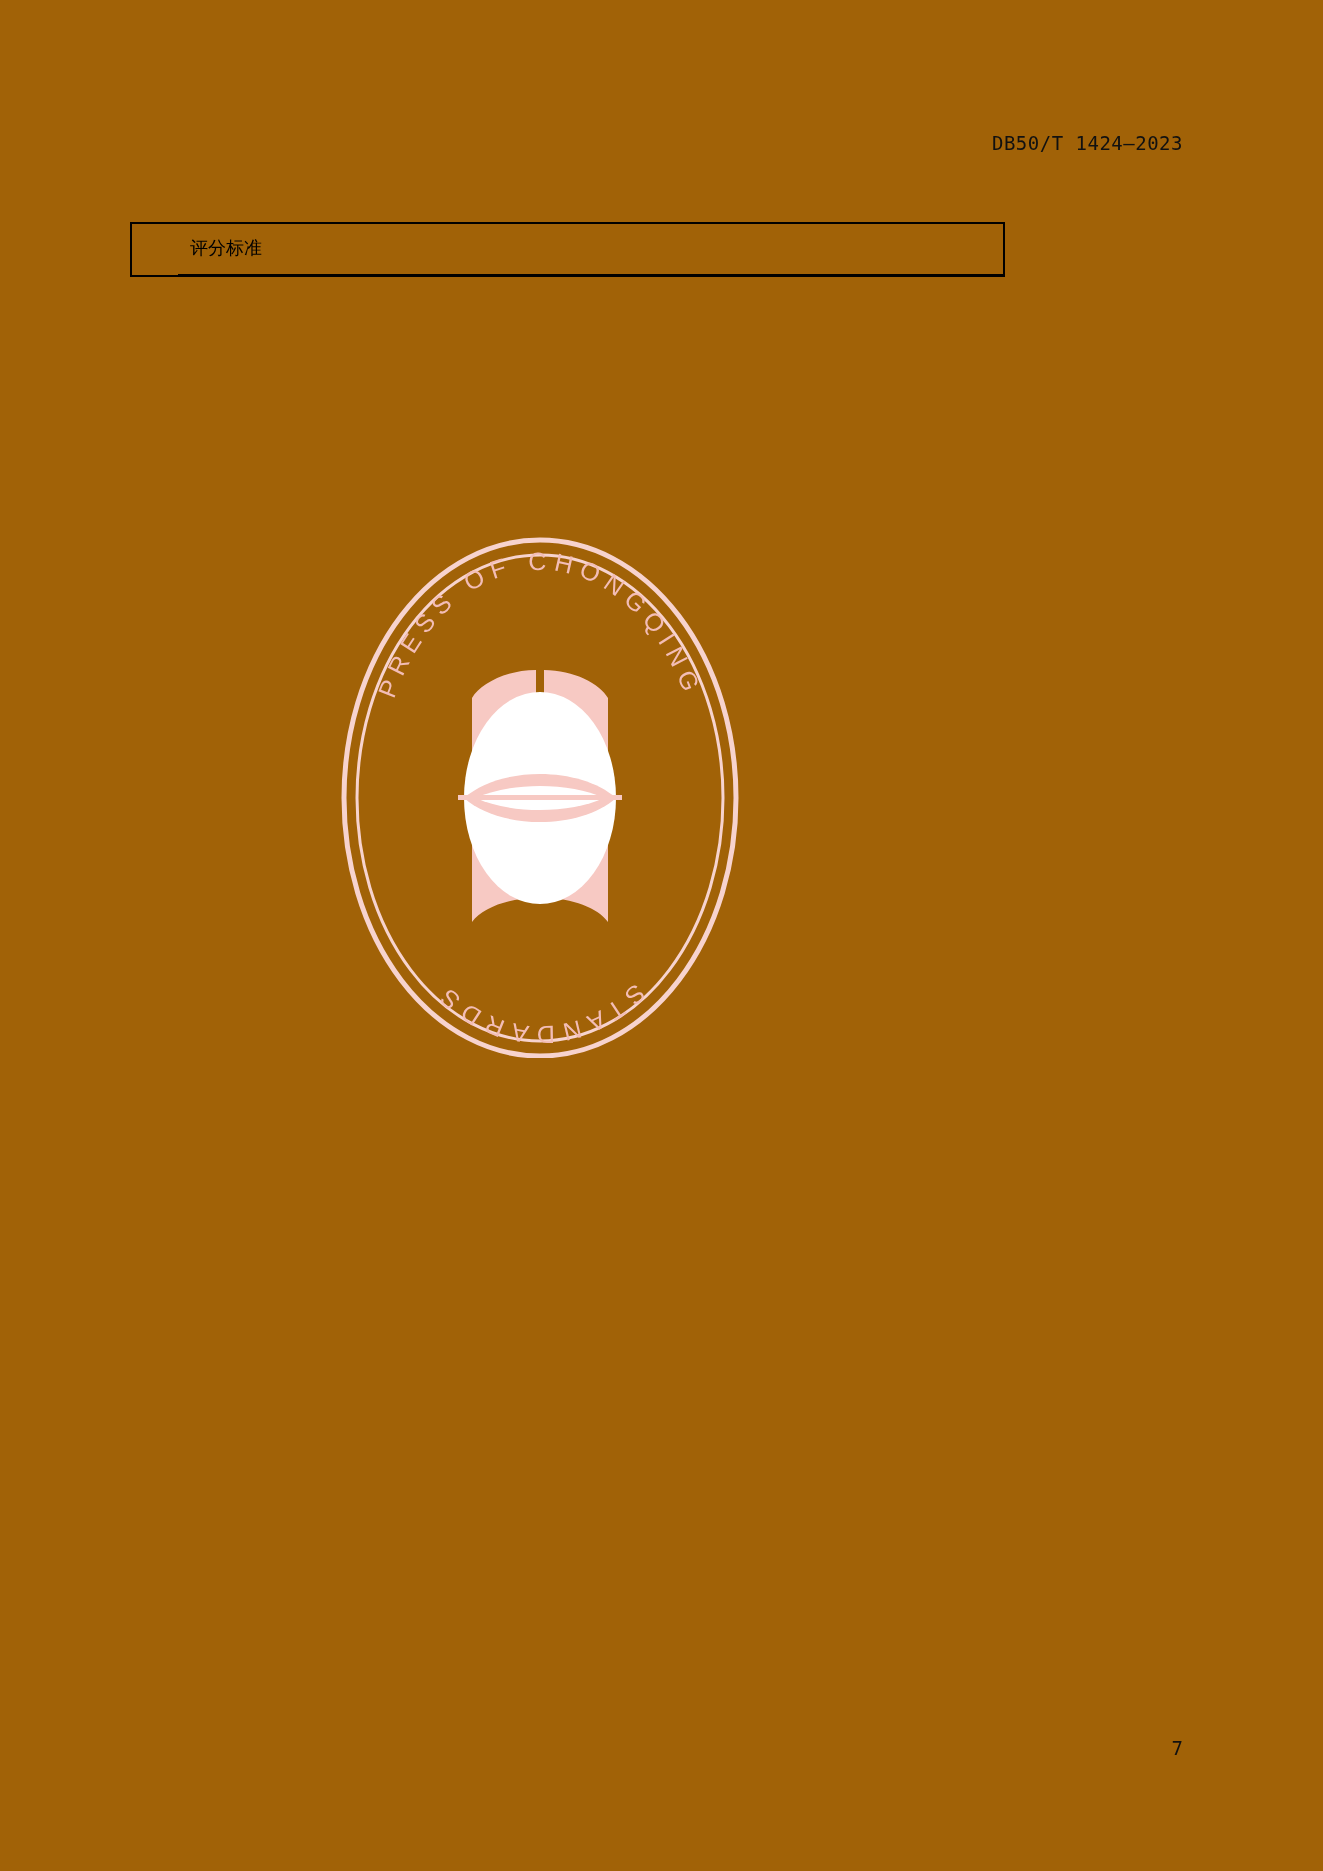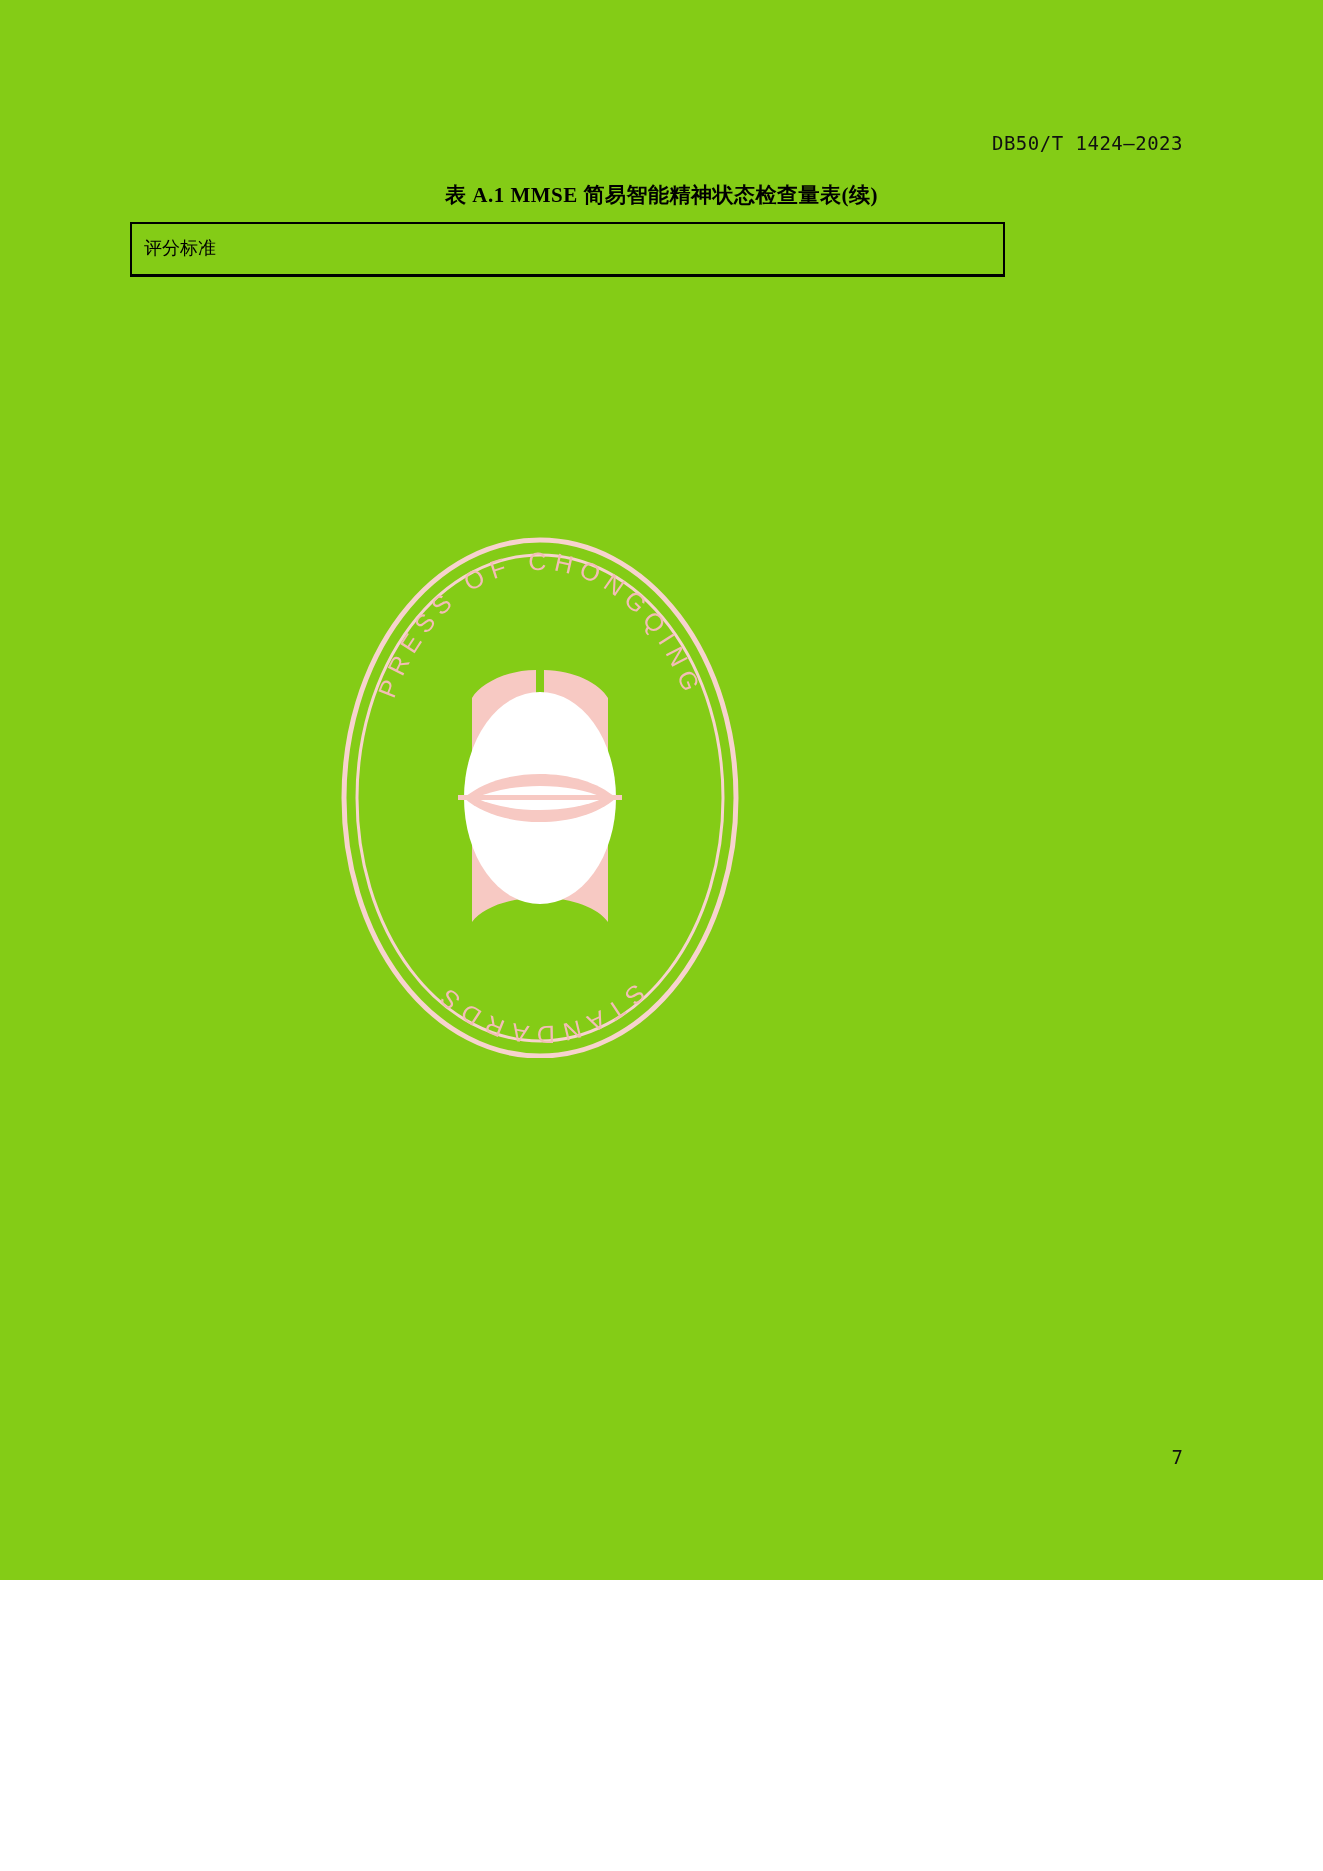--- a/index.html
+++ b/index.html
@@ -3,23 +3,23 @@
 <meta charset="utf-8">
 <style>
   html, body {
     margin: 0;
     padding: 0;
     background: #ffffff;
   }
   .page {
     position: relative;
     width: 1323px;
-    height: 1580px;
+    height: 1871px;
     margin: 0 auto;
-    background: #84cc16;
+    background: #a16207;
     font-family: "Liberation Serif", serif;
     color: #000000;
     overflow: hidden;
   }
 
   
   .header-code {
     position: absolute;
     top: 132px;
     right: 140px;
@@ -50,20 +50,21 @@
     left: 130px;
     width: 875px;
     border: 2px solid #000000;
     box-sizing: border-box;
   }
   .scale-table .row-head {
     padding: 12px 10px 13px 12px;
     font-size: 18px;
     border-bottom: 1px solid #000000;
     line-height: 1.4;
+    margin-left: 46px;
   }
   .scale-table .row-body {
     padding: 18px 14px 20px 12px;
     font-size: 18px;
     line-height: 1.95;
   }
   .scale-table .row-body p {
     margin: 0;
     text-align: justify;
     letter-spacing: 0.2px;
@@ -91,21 +92,20 @@
     color: #111111;
   }
 </style>
 </head>
 <body>
 
 <div class="page">
 
   <div class="header-code">DB50/T 1424—2023</div>
 
-  <div class="table-caption">表 A.1 MMSE 简易智能精神状态检查量表(续)</div>
 
   <div class="scale-table">
     <div class="row-head">评分标准</div>
   </div>
 
   <div class="seal">
     <svg width="420" height="560" viewBox="0 0 420 560" xmlns="http://www.w3.org/2000/svg">
       <defs>
         <path id="arcTop" d="M 48,300 A 162,228 0 0 1 372,300" fill="none"></path>
         <path id="arcBottom" d="M 372,300 A 162,228 0 0 1 48,300" fill="none"></path>

